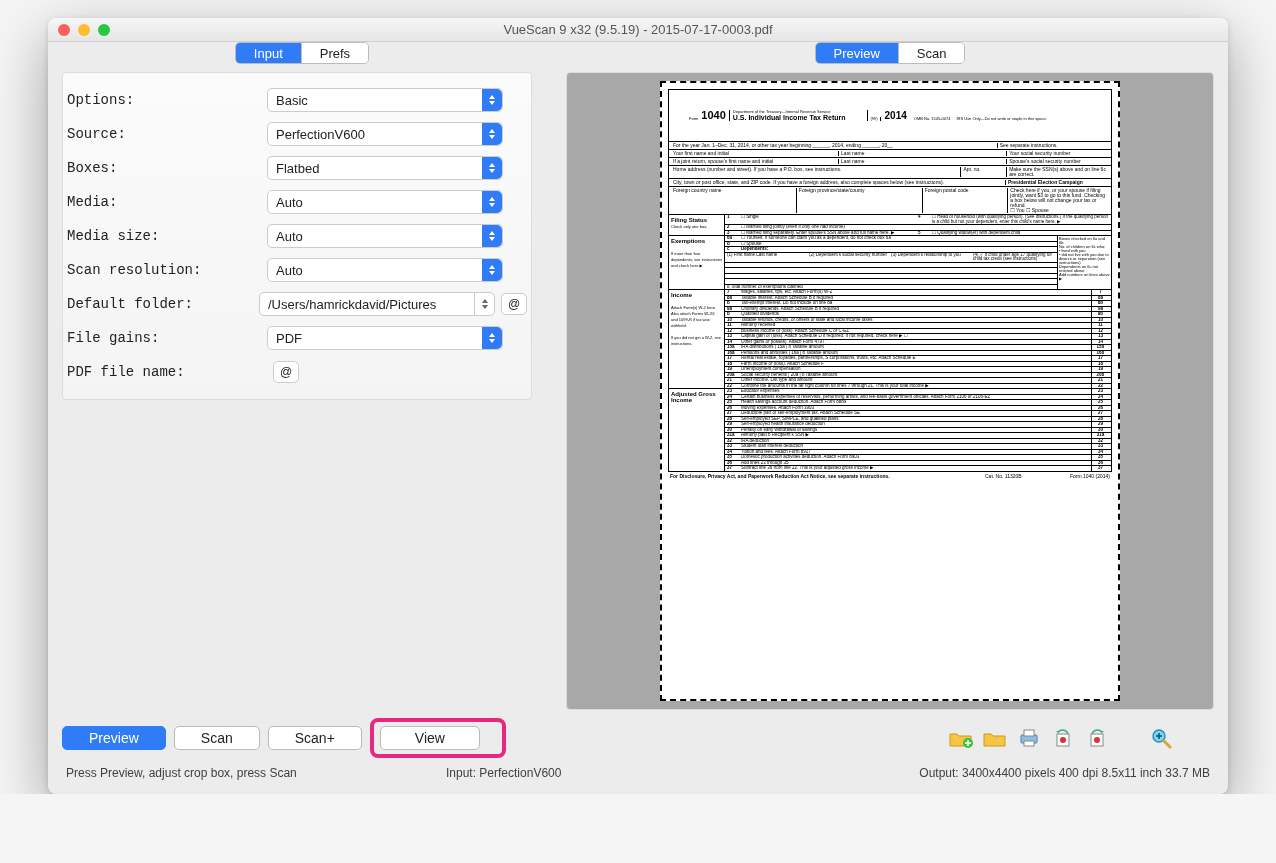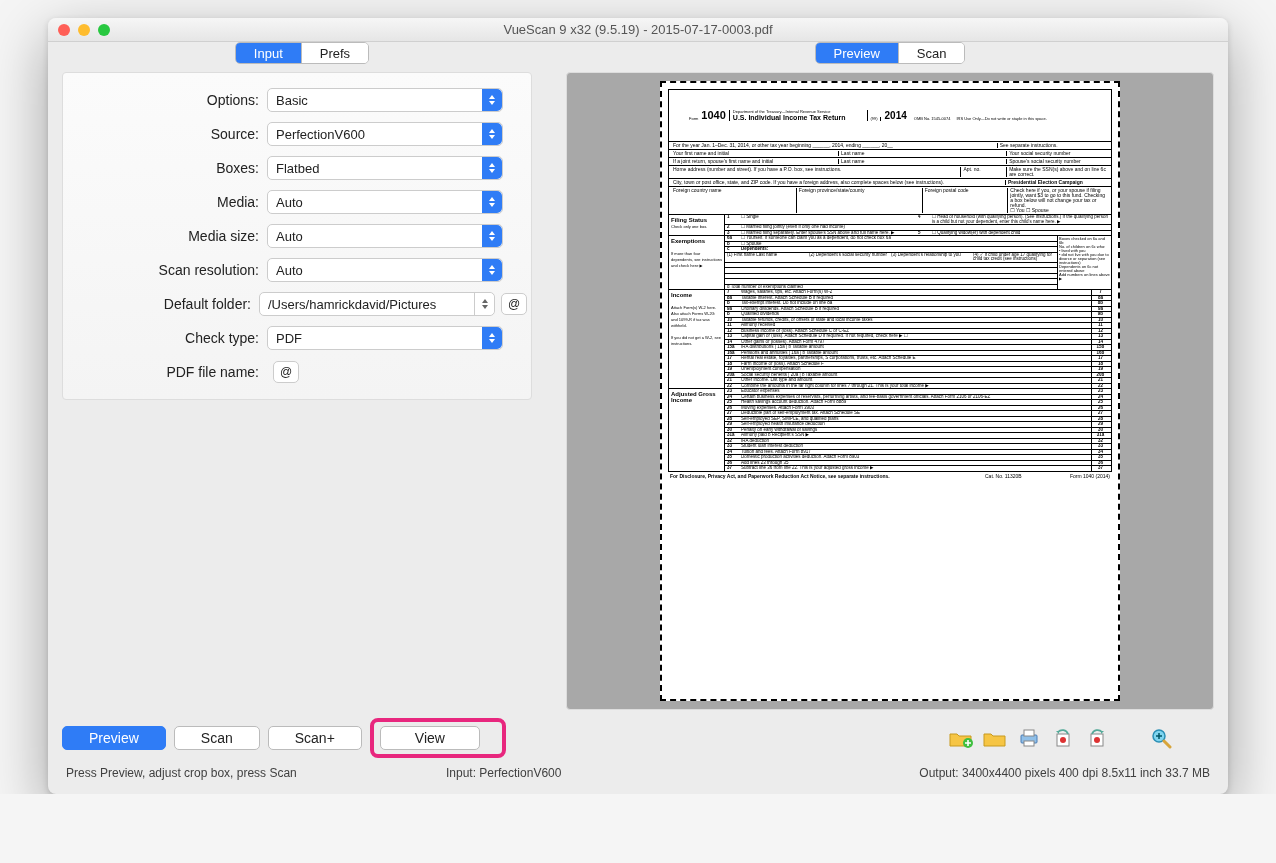--- a/index.html
+++ b/index.html
@@ -32,21 +32,21 @@
   .titlebar .title { position:absolute; left:0; right:0; text-align:center; font-size:13px; color:#555; pointer-events:none;}
   .segcontrol { display:inline-flex; border-radius:5px; overflow:hidden; border:1px solid #bbb; height:22px; }
   .segcontrol .seg { background:#fff; padding:0 18px; font-size:13px; display:flex; align-items:center; cursor:pointer; border-right:1px solid #bbb;}
   .segcontrol .seg:last-child{border-right:none;}
   .segcontrol .seg.active { background:#2f7cf6; color:#fff;}
   .leftpanel { width:470px; background: linear-gradient(#fbfbfb,#f4f4f4); border:1px solid #ddd; border-radius:4px; padding:10px 4px; }
   .rightpanel { flex:1; background:#a8a8a8; border:1px solid #ddd; border-radius:4px; display:flex; justify-content:center; align-items:flex-start; padding:8px 0; height:640px; overflow:hidden;}
   .topseg-left{ display:flex; justify-content:center; margin-bottom:8px;}
   .topseg-right{ display:flex; justify-content:center; margin-bottom:8px;}
   .formrow { display:flex; align-items:center; height:34px;}
-  .formrow label { width:200px; text-align:right; padding-right:8px; font-size:14px;}
+  .formrow label { width:200px; text-align:left; padding-right:8px; font-size:14px;font-family:Liberation Mono, monospace;}
   .formrow .field { flex:0 0 236px; }
   .formrow .extra { margin-left:6px;}
   .select {
     position:relative; display:flex; align-items:center;
     background:#fff; border:1px solid #ccc; border-radius:5px;
     height:24px; padding:0 26px 0 8px; font-size:13px; cursor:pointer;
   }
   .select .arrowbox{
     position:absolute; right:0; top:0; bottom:0; width:20px;
     background:#2f7cf6; border-radius:0 5px 5px 0;
@@ -191,21 +191,21 @@
           <label>Default folder:</label>
           <div class="field">
               <div class="select whitearrow">
                 <span>/Users/hamrickdavid/Pictures</span>
                 <div class="arrowbox"></div>
               </div>
             </div>
           <div class="extra"><div class="atbtn">@</div></div>
         </div>
         <div class="formrow">
-          <label>Check type:</label>
+          <label>File gains:</label>
           <div class="field">
               <div class="select">
                 <span>PDF</span>
                 <div class="arrowbox"></div>
               </div>
             </div>
         </div>
         <div class="formrow">
           <label>PDF file name:</label>
           <div class="extra"><div class="atbtn">@</div></div>

